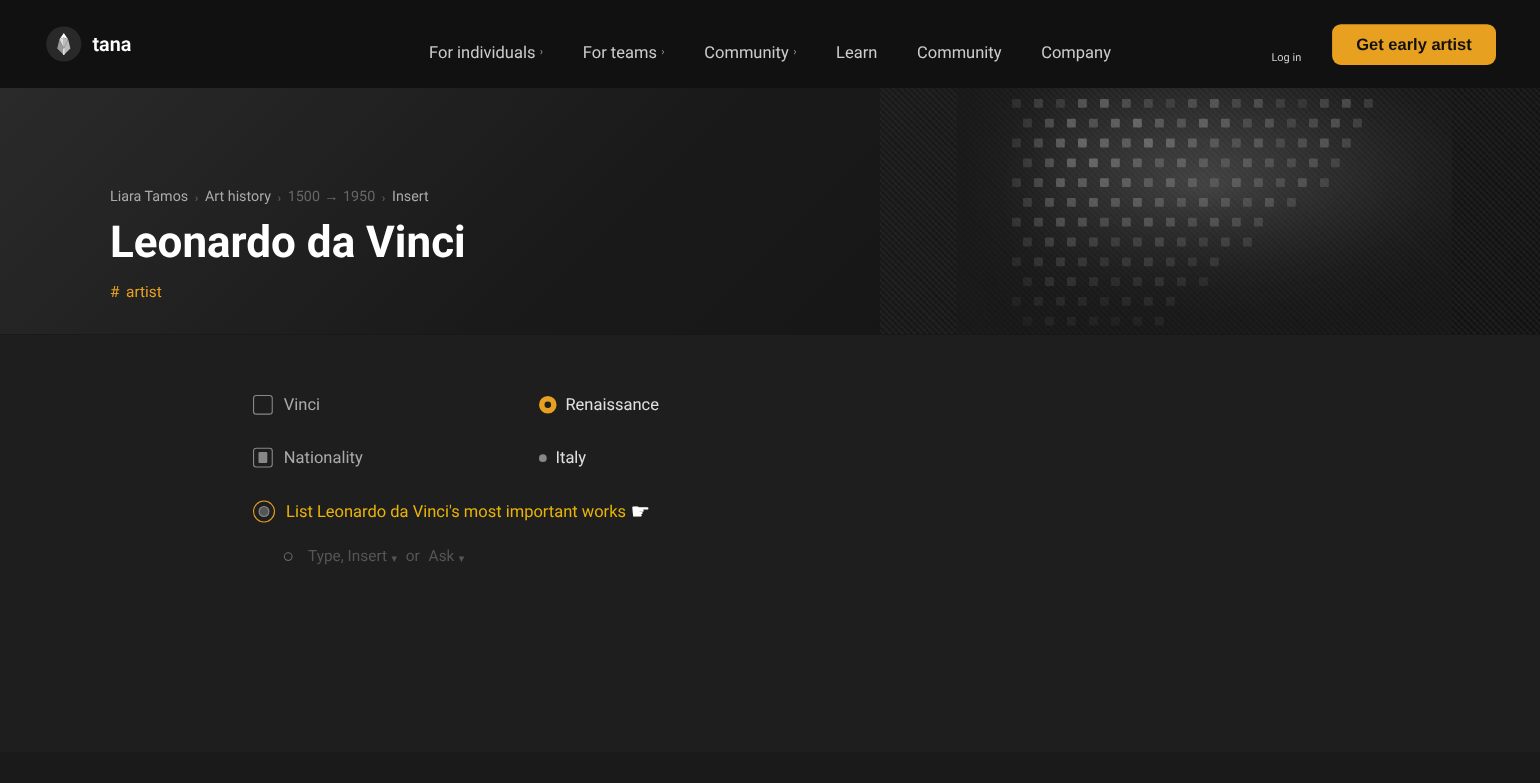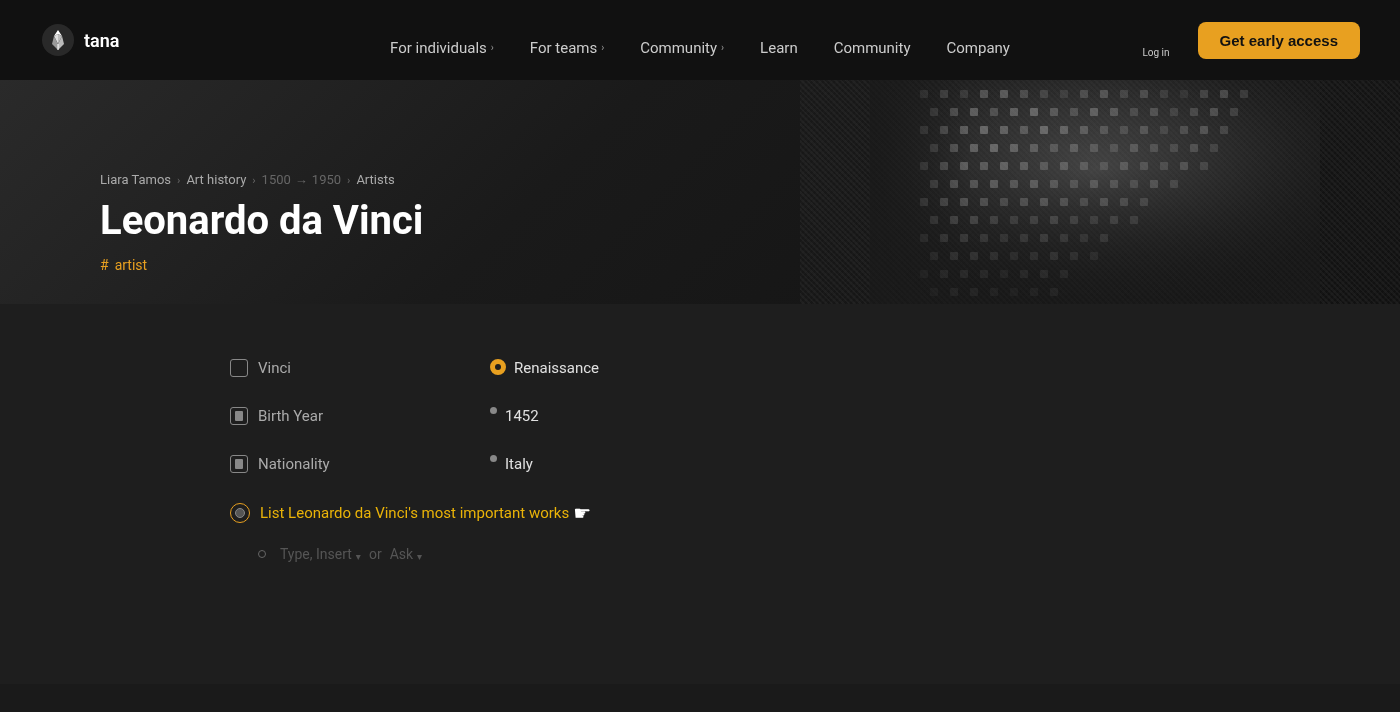--- a/index.html
+++ b/index.html
@@ -274,20 +274,21 @@
     .field-icon.single-icon::after {
       content: '';
       width: 8px;
       height: 10px;
       background: #888;
       border-radius: 1px;
     }
 
     .field-value {
       display: flex;
+      align-items: center;
       gap: 8px;
       font-size: 15px;
       color: #e0e0e0;
     }
 
     .field-dot {
       width: 7px;
       height: 7px;
       border-radius: 50%;
       background: #888;
@@ -443,21 +444,21 @@
       <div class="nav-item">
         <span>Community</span>
       </div>
       <div class="nav-item">
         <span>Company</span>
       </div>
     </div>
 
     <div class="navbar-right">
       <div class="login-btn">Log in</div>
-      <button class="cta-btn">Get early access</button>
+      <button class="cta-btn">Get early artist</button>
     </div>
   </nav>
 
   <div class="main-content">
 
     <div class="hero">
       <div class="hero-bg">
         <div class="hero-texture"></div>
 
         <div class="hero-face">
@@ -658,21 +659,21 @@
           <span class="breadcrumb-item">Liara Tamos</span>
           <span class="breadcrumb-sep">›</span>
           <span class="breadcrumb-item">Art history</span>
           <span class="breadcrumb-sep">›</span>
           <span class="breadcrumb-range">
             <span>1500</span>
             <span class="arrow">→</span>
             <span>1950</span>
           </span>
           <span class="breadcrumb-sep">›</span>
-          <span class="breadcrumb-item">Artists</span>
+          <span class="breadcrumb-item">Insert</span>
         </div>
 
         
         <h1 class="page-title">Leonardo da Vinci</h1>
 
         
         <div class="tag-label">
           <span class="hash">#</span>
           <span>artist</span>
         </div>
@@ -691,30 +692,20 @@
               <span></span>
             </div>
             <span>Vinci</span>
           </div>
           <div class="field-value">
             <div class="field-dot period-dot"></div>
             <span>Renaissance</span>
           </div>
         </div>
 
-        <div class="field-row">
-          <div class="field-label">
-            <div class="field-icon single-icon" style="border: 1.5px solid #888;"></div>
-            <span>Birth Year</span>
-          </div>
-          <div class="field-value">
-            <div class="field-dot"></div>
-            <span>1452</span>
-          </div>
-        </div>
 
         <div class="field-row">
           <div class="field-label">
             <div class="field-icon single-icon" style="border: 1.5px solid #888;"></div>
             <span>Nationality</span>
           </div>
           <div class="field-value">
             <div class="field-dot"></div>
             <span>Italy</span>
           </div>

